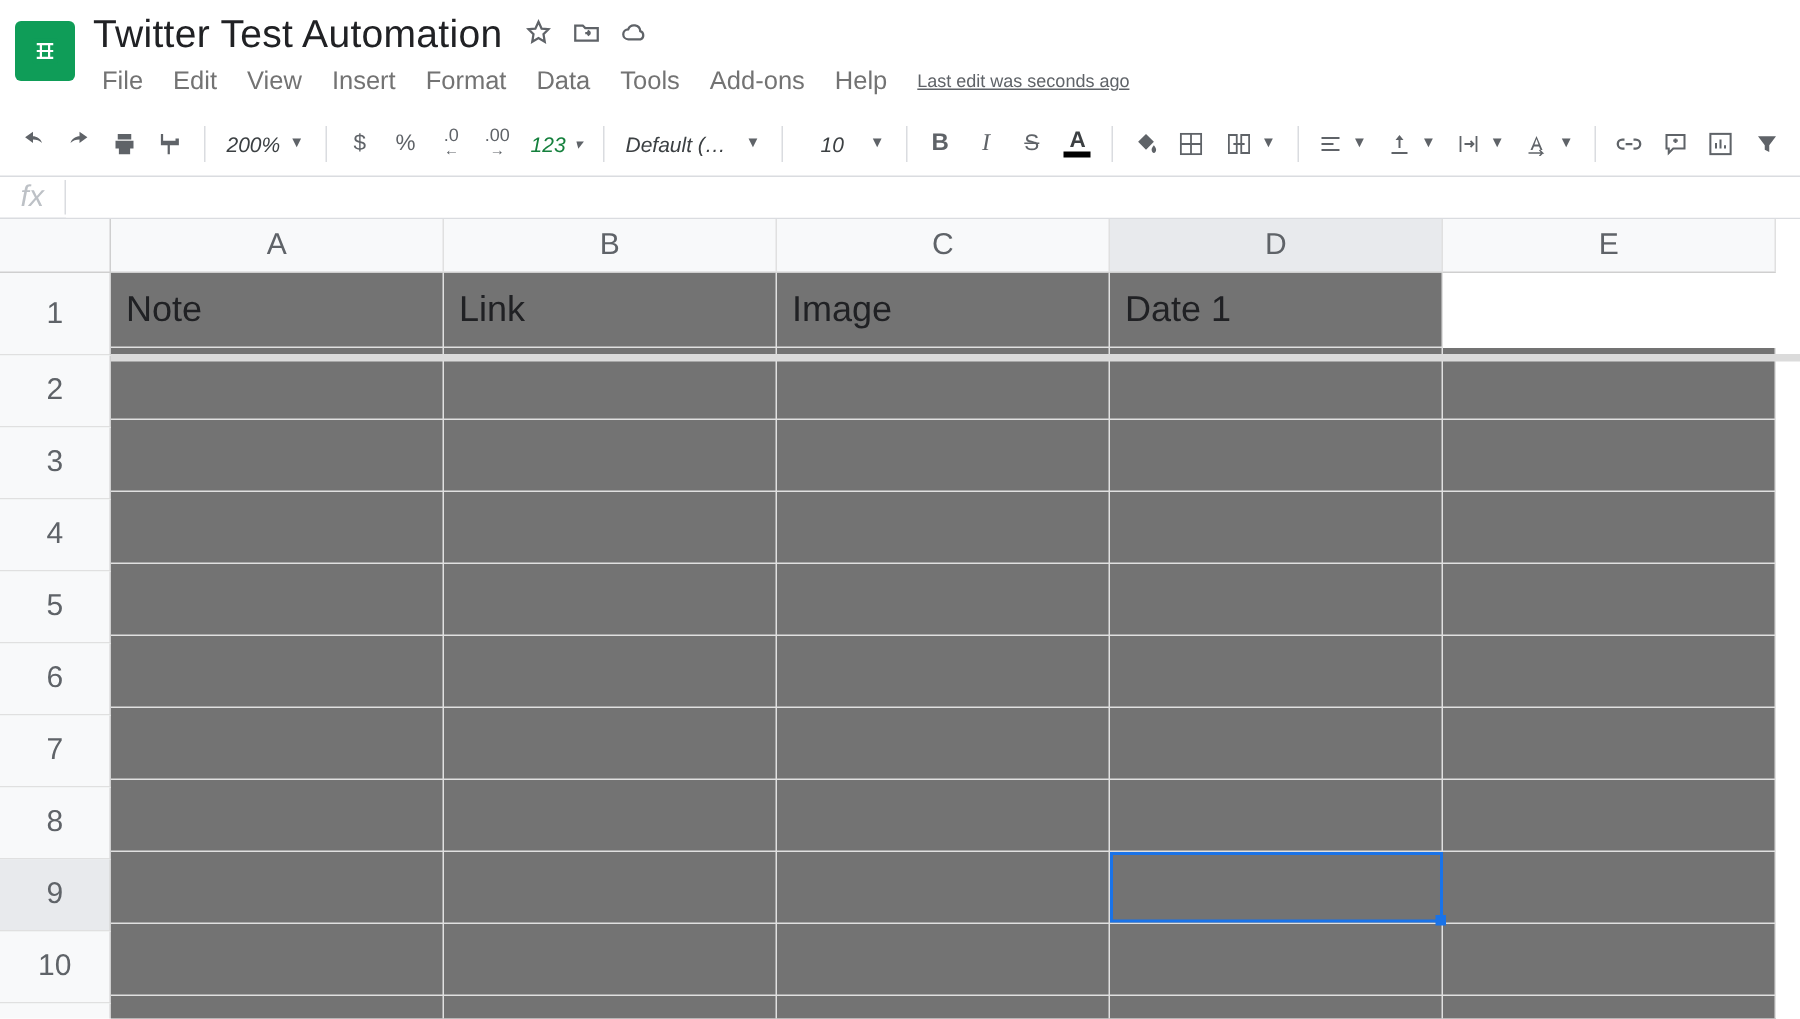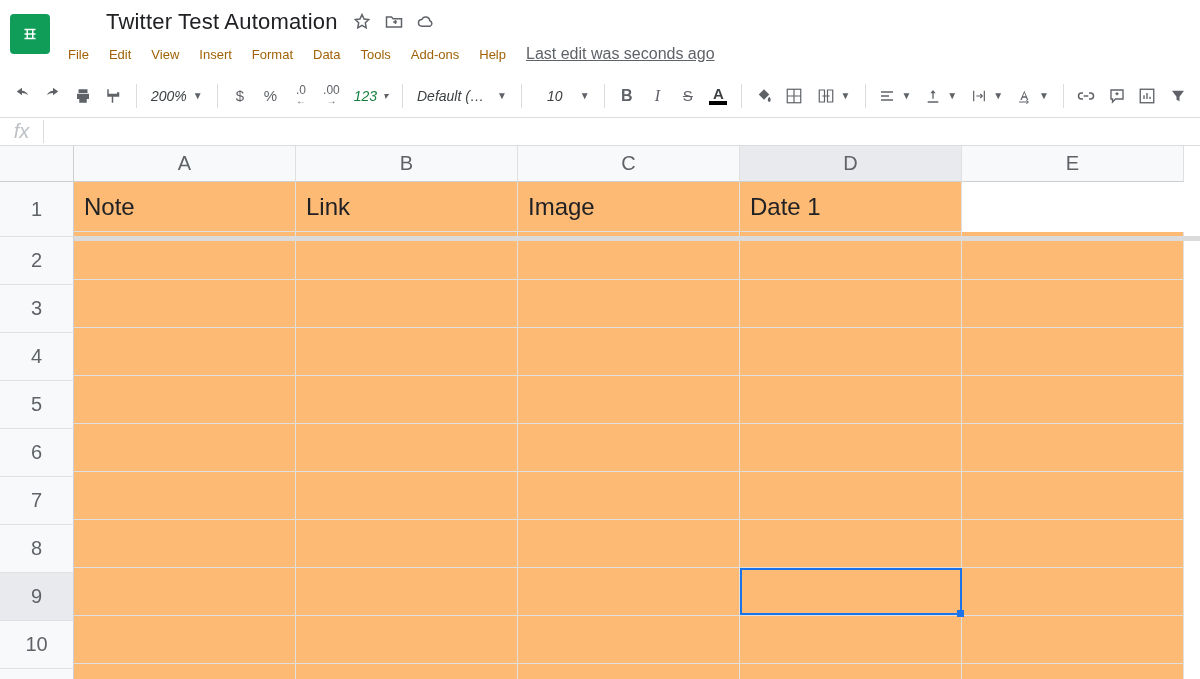--- a/index.html
+++ b/index.html
@@ -5,26 +5,26 @@
   * { box-sizing: border-box; }
   html, body { margin:0; padding:0; font-family: Arial, "Helvetica Neue", sans-serif; background:#fff; color:#202124; }
   body { width:1200px; height:679px; overflow:hidden; position:relative; }
 
   
   .titlebar { display:flex; align-items:flex-start; padding:8px 8px 0 8px; }
   .logo { width:40px; height:40px; border-radius:4px; background:#0f9d58; display:flex; align-items:center; justify-content:center; margin:6px 8px 0 2px; flex-shrink:0;}
   .logo svg { width:22px; height:22px; }
   .title-area { display:flex; flex-direction:column; }
   .title-row { display:flex; align-items:center; gap:10px; height:28px;}
-  .doc-title { font-size:22px; font-weight:400; color:#202124; letter-spacing:0.2px; padding:2px 4px;margin-left:44px;}
+  .doc-title { font-size:26px; font-weight:400; color:#202124; letter-spacing:0.2px; padding:2px 4px;}
   .title-icons { display:flex; gap:12px; align-items:center; color:#5f6368; }
   .title-icons .ico { width:20px; height:20px; display:flex; align-items:center; justify-content:center; }
   .menubar { display:flex; align-items:center; gap:0; height:28px; margin-top:4px; }
-  .menu-item { font-size:13px; padding:4px 10px; color:#a16207; cursor:pointer; }
-  .last-edit { font-size:16px; color:#5f6368; text-decoration:underline; margin-left:10px; cursor:pointer;}
+  .menu-item { font-size:17px; padding:4px 10px; color:#737373; cursor:pointer; }
+  .last-edit { font-size:12px; color:#5f6368; text-decoration:underline; margin-left:10px; cursor:pointer;}
 
   
   .toolbar { display:flex; align-items:center; gap:6px; padding:6px 10px; border-bottom:1px solid #dadce0; height:44px; margin-top:6px;}
   .tbtn { width:28px; height:28px; display:flex; align-items:center; justify-content:center; color:#5f6368; border-radius:3px; cursor:pointer;}
   .sep { width:1px; height:24px; background:#dadce0; margin:0 4px; }
   .tfield { display:flex; align-items:center; height:28px; padding:0 4px; color:#5f6368; font-size:14px; cursor:pointer; gap:6px;font-style:italic;}
   .tfield .caret { font-size:10px; color:#5f6368; }
   .zoom-val, .font-val, .size-val { color:#3c4043; }
   .font-name { width:74px; overflow:hidden; white-space:nowrap; text-overflow:ellipsis; color:#3c4043;}
   .size-box { width:38px; text-align:center; border:none; }
@@ -45,21 +45,21 @@
   .col-h { background:#f8f9fa; border-right:1px solid #e0e0e0; border-bottom:1px solid #cfcfcf; display:flex; align-items:center; justify-content:center; font-size:20px; color:#5f6368; cursor:pointer;}
   .col-sel { background:#e8eaed; }
   .row-headers { position:absolute; left:0; top:36px; width:74px; }
   .row-h { height:48px; background:#f8f9fa; border-right:1px solid #cfcfcf; border-bottom:1px solid #e0e0e0; display:flex; align-items:center; justify-content:center; font-size:20px; color:#5f6368; cursor:pointer;}
   .row-first { height:55px; border-bottom-color:#e0e0e0;}
   .row-sel { background:#e8eaed; }
 
   .cells { position:absolute; left:74px; top:36px; }
   .cell-row { display:flex; height:48px; }
   .cell-row.first { height:50px; }
-  .cell { border-right:1px solid #e0e0e0; border-bottom:1px solid #e0e0e0; padding:6px 10px; font-size:24px; background:#fdba74; overflow:hidden; white-space:nowrap; cursor:cell; text-align:left;}
+  .cell { border-right:1px solid #e0e0e0; border-bottom:1px solid #e0e0e0; padding:6px 10px; font-size:24px; background:#737373; overflow:hidden; white-space:nowrap; cursor:cell; text-align:left;}
   .cell-row.first .cell { font-size:24px; display:flex; align-items:center;}
   .frozen-line { position:absolute; left:74px; top:90px; right:0; height:5px; background:#dbdbdb; }
 
   
   .sel-box { position:absolute; border:2px solid #1a73e8; pointer-events:none; background:transparent;}
   .sel-handle { position:absolute; width:7px; height:7px; background:#1a73e8; right:-4px; bottom:-4px; }
 
   
   .cA{width:222px;} .cB{width:222px;} .cC{width:222px;} .cD{width:222px;} .cE{width:222px;}
 </style>

